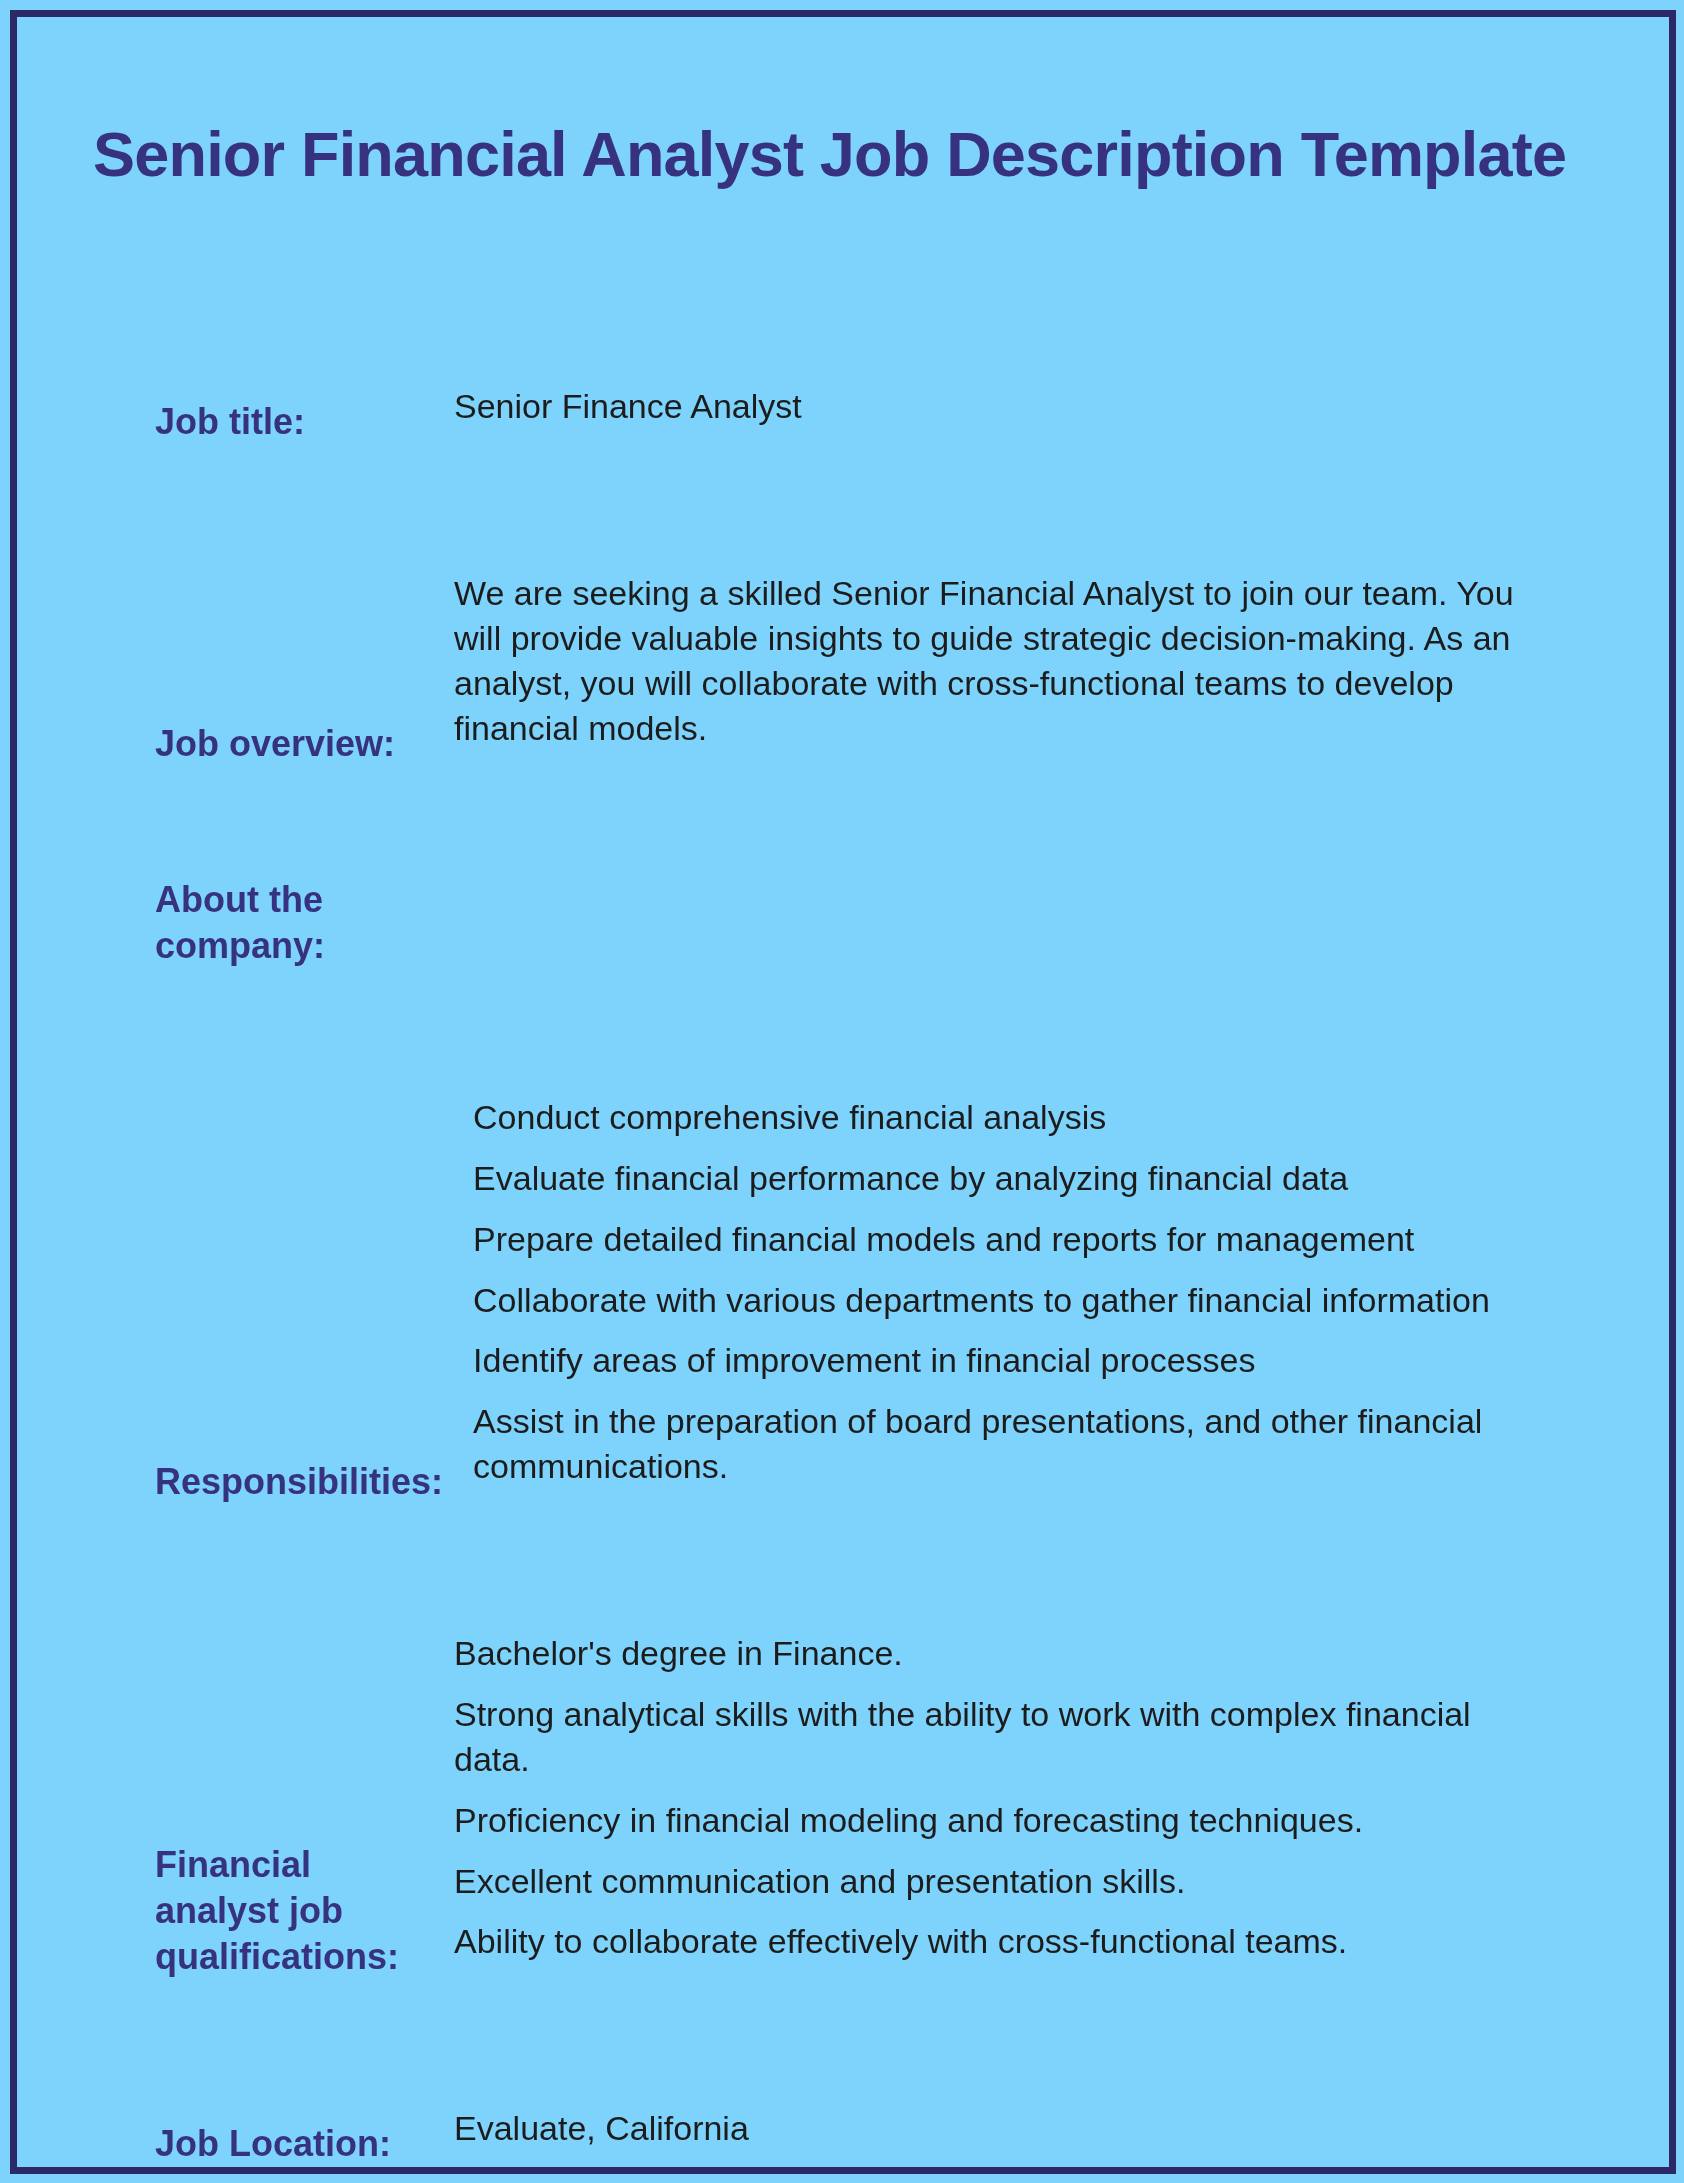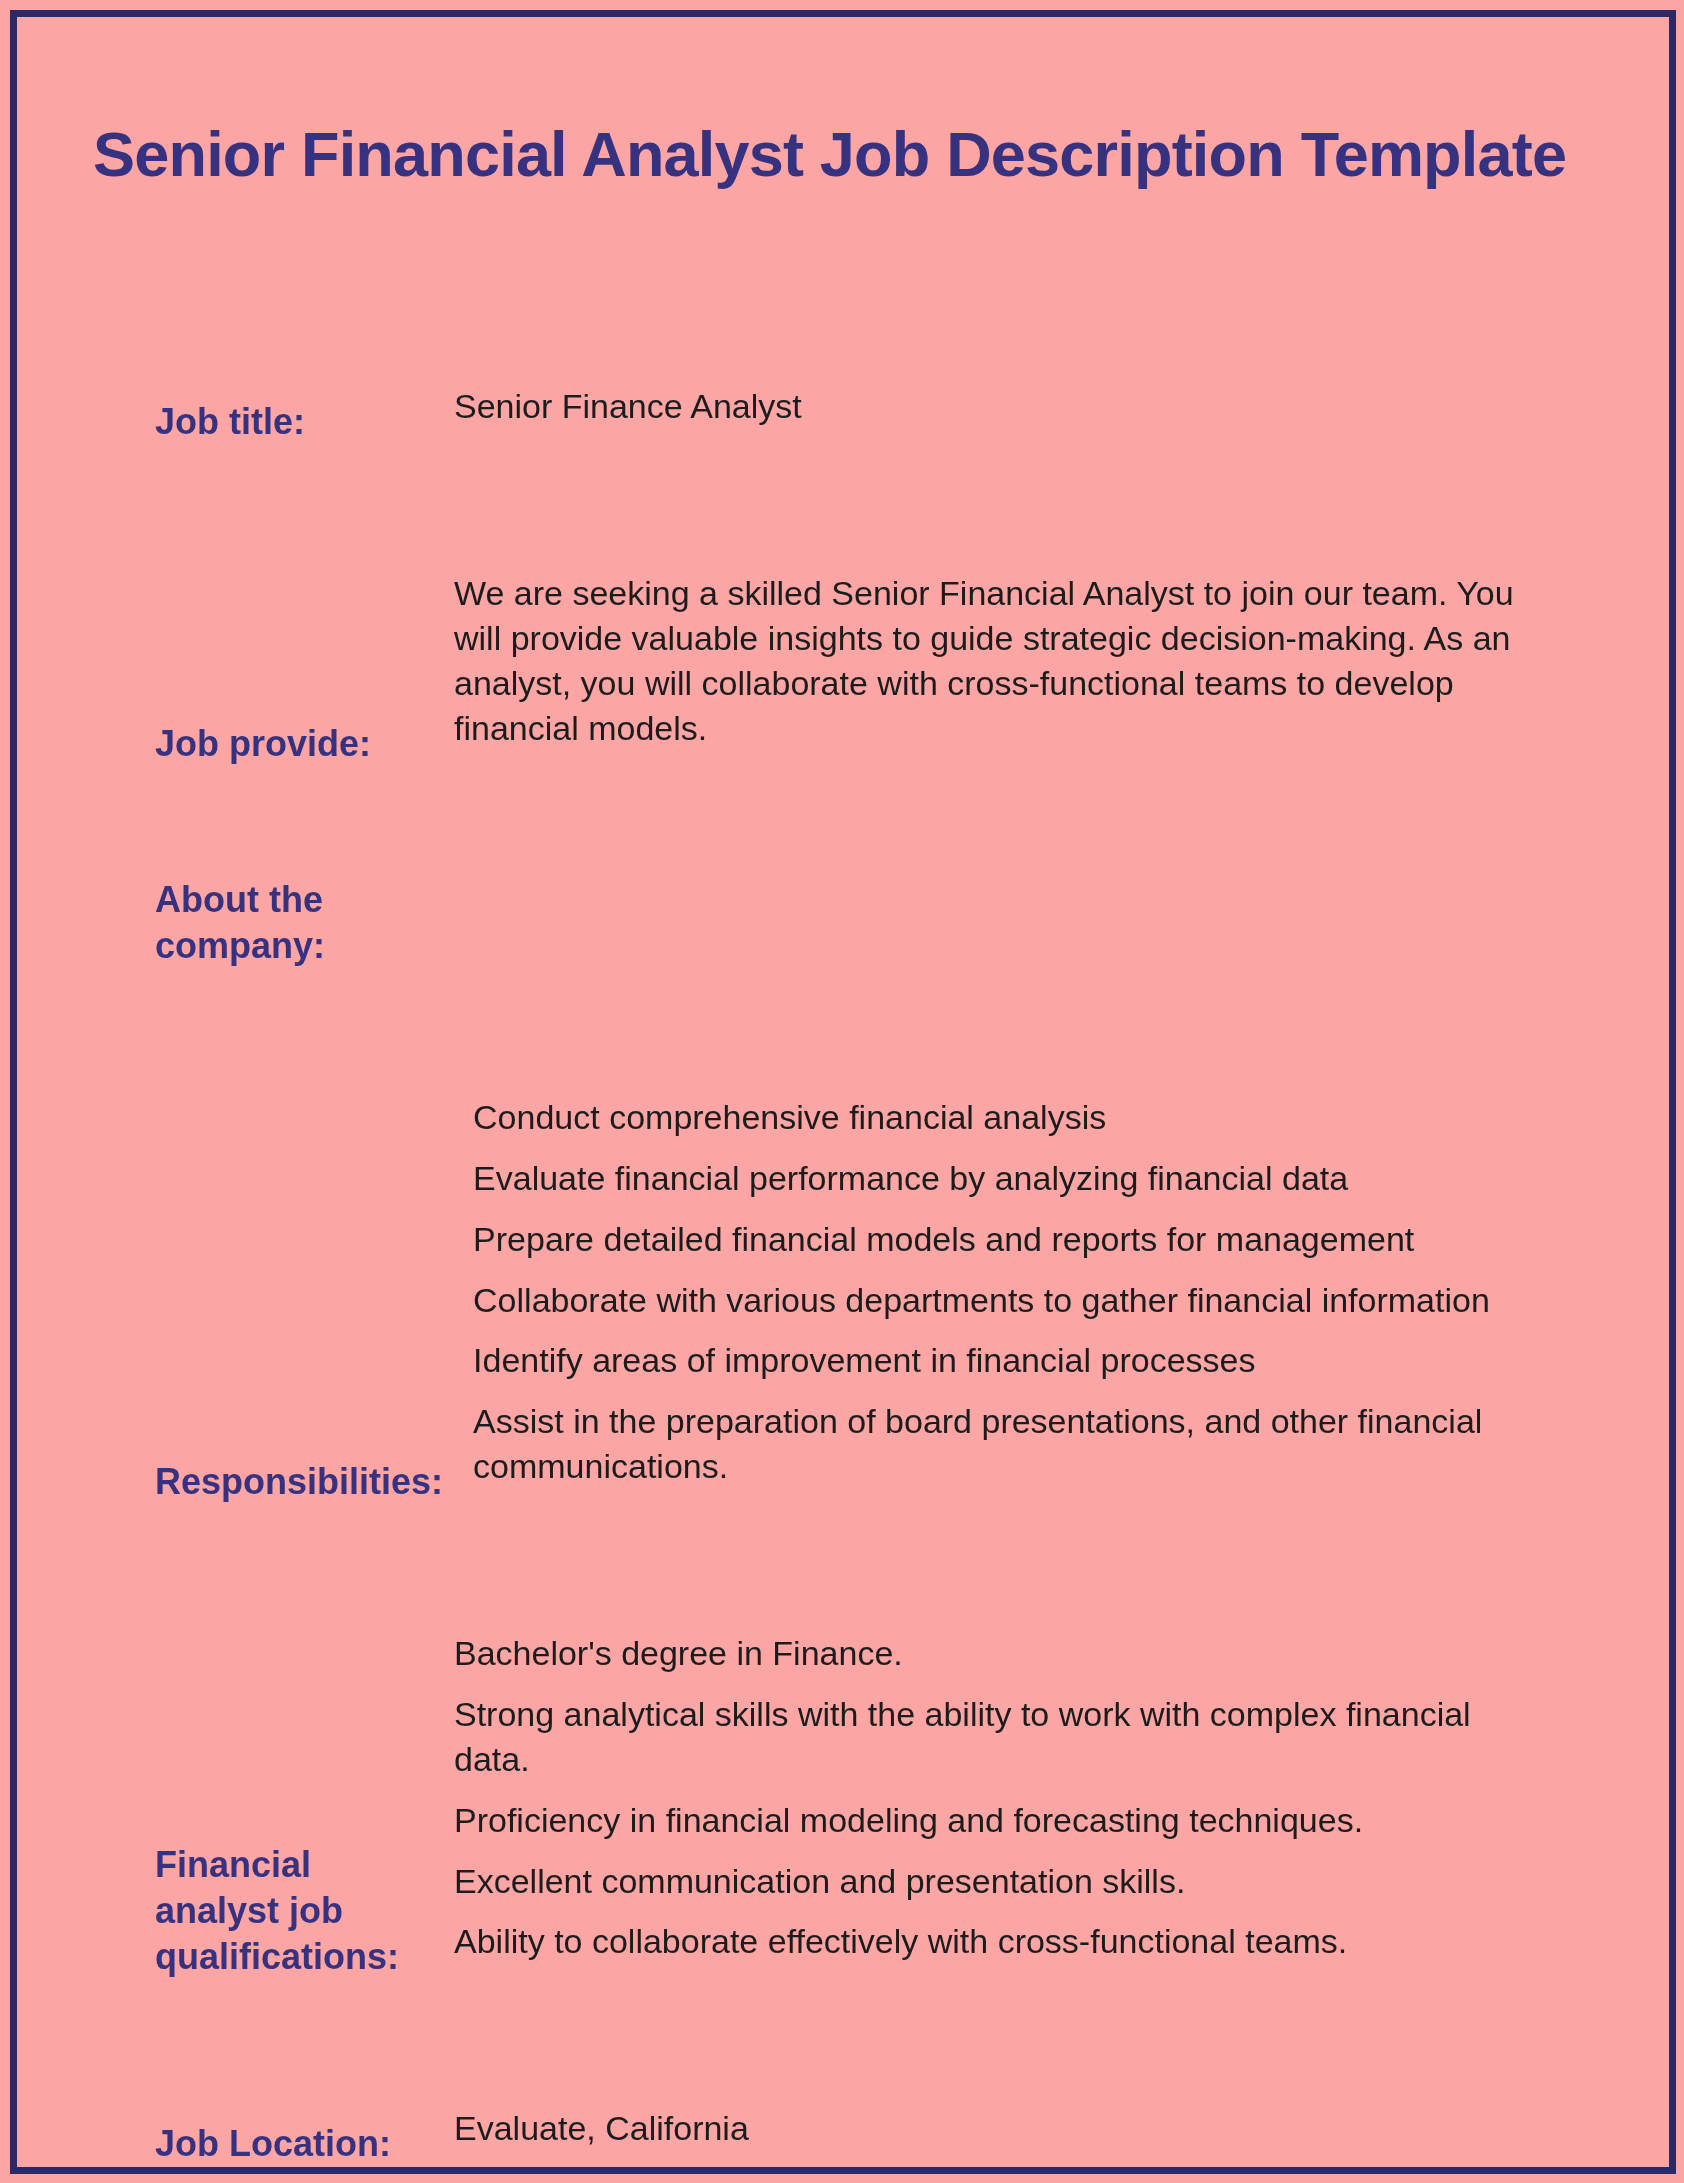--- a/index.html
+++ b/index.html
@@ -6,21 +6,21 @@
     margin: 0;
     padding: 0;
     background: #ffffff;
     font-family: "Liberation Sans", sans-serif;
   }
   .page {
     position: relative;
     width: 1685px;
     height: 2183px;
     box-sizing: border-box;
-    background: #fca5a5;
+    background: #7dd3fc;
     overflow: hidden;
   }
   .page-frame {
     position: absolute;
     top: 9.5px;
     left: 9.5px;
     right: 9.5px;
     bottom: 9.5px;
     border: 7px solid #2b2a66;
     pointer-events: none;
@@ -80,21 +80,21 @@
     <h1 class="doc-title">Senior Financial Analyst Job Description Template</h1>
 
     <div class="section-row">
       <div class="section-label">Job title:</div>
       <div class="section-value">
         <p class="value-line">Senior Finance Analyst</p>
       </div>
     </div>
 
     <div class="section-row">
-      <div class="section-label">Job provide:</div>
+      <div class="section-label">Job overview:</div>
       <div class="section-value">
         <p class="value-line">We are seeking a skilled Senior Financial Analyst to join our team. You will provide valuable insights to guide strategic decision-making. As an analyst, you will collaborate with cross-functional teams to develop financial models.</p>
       </div>
     </div>
 
     <div class="section-row">
       <div class="section-label">About  the company:</div>
     </div>
 
     <div class="section-row">

